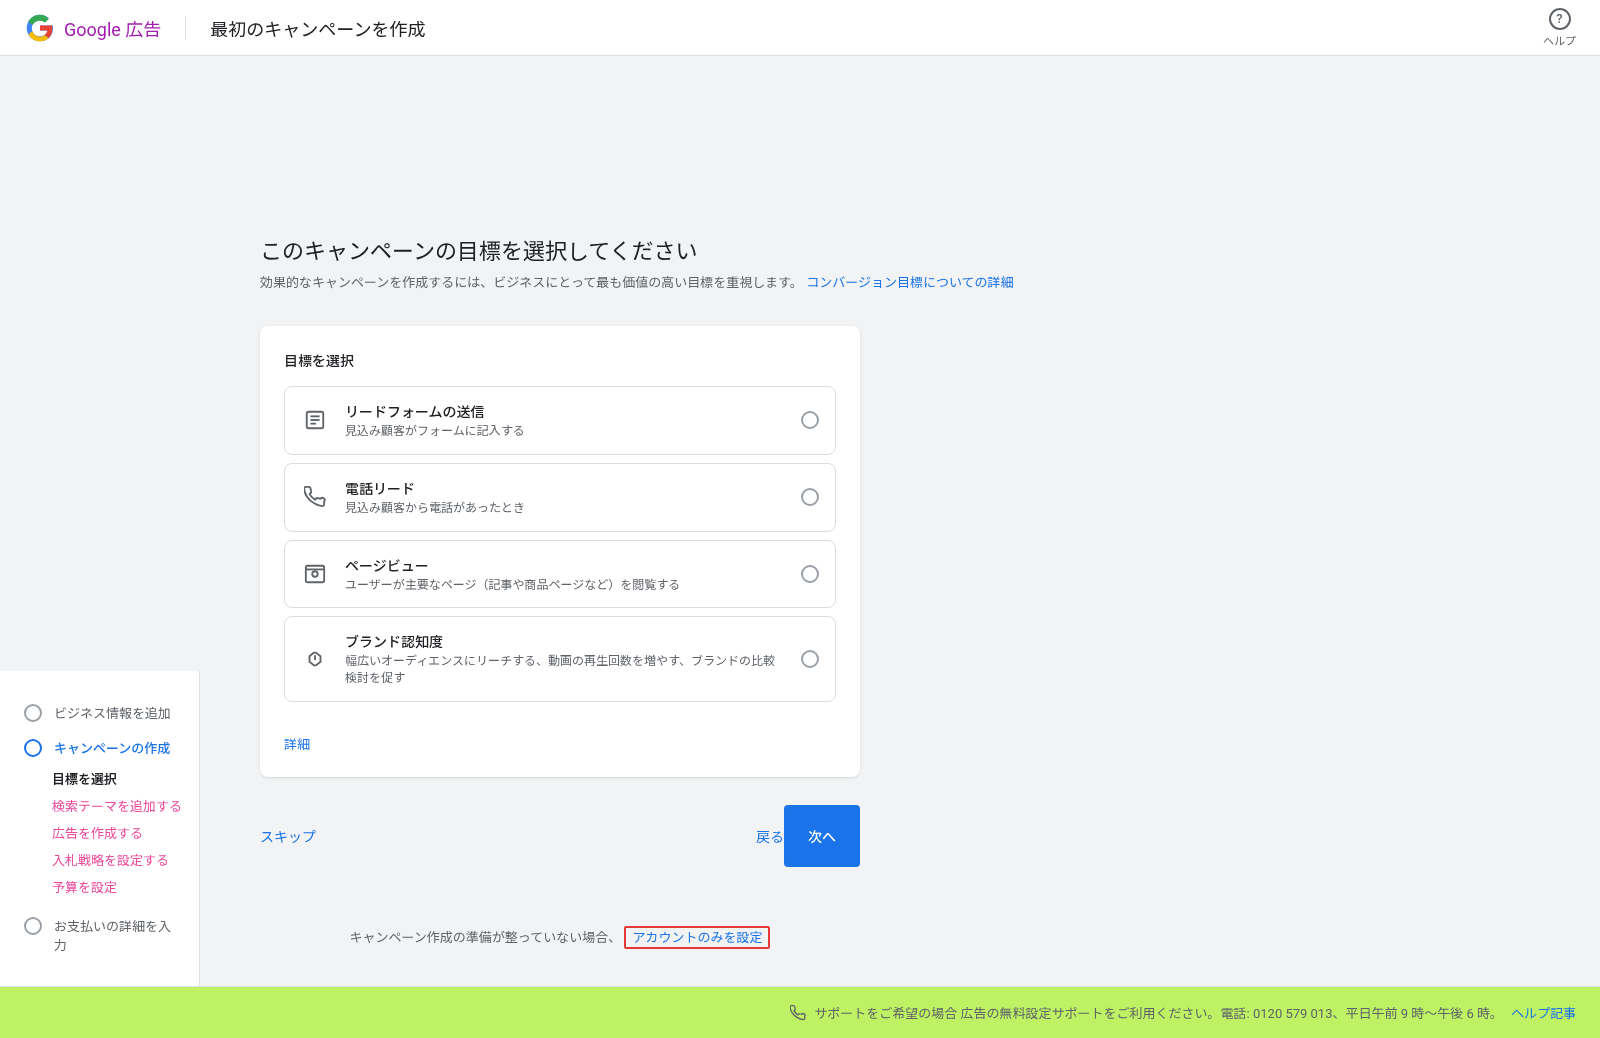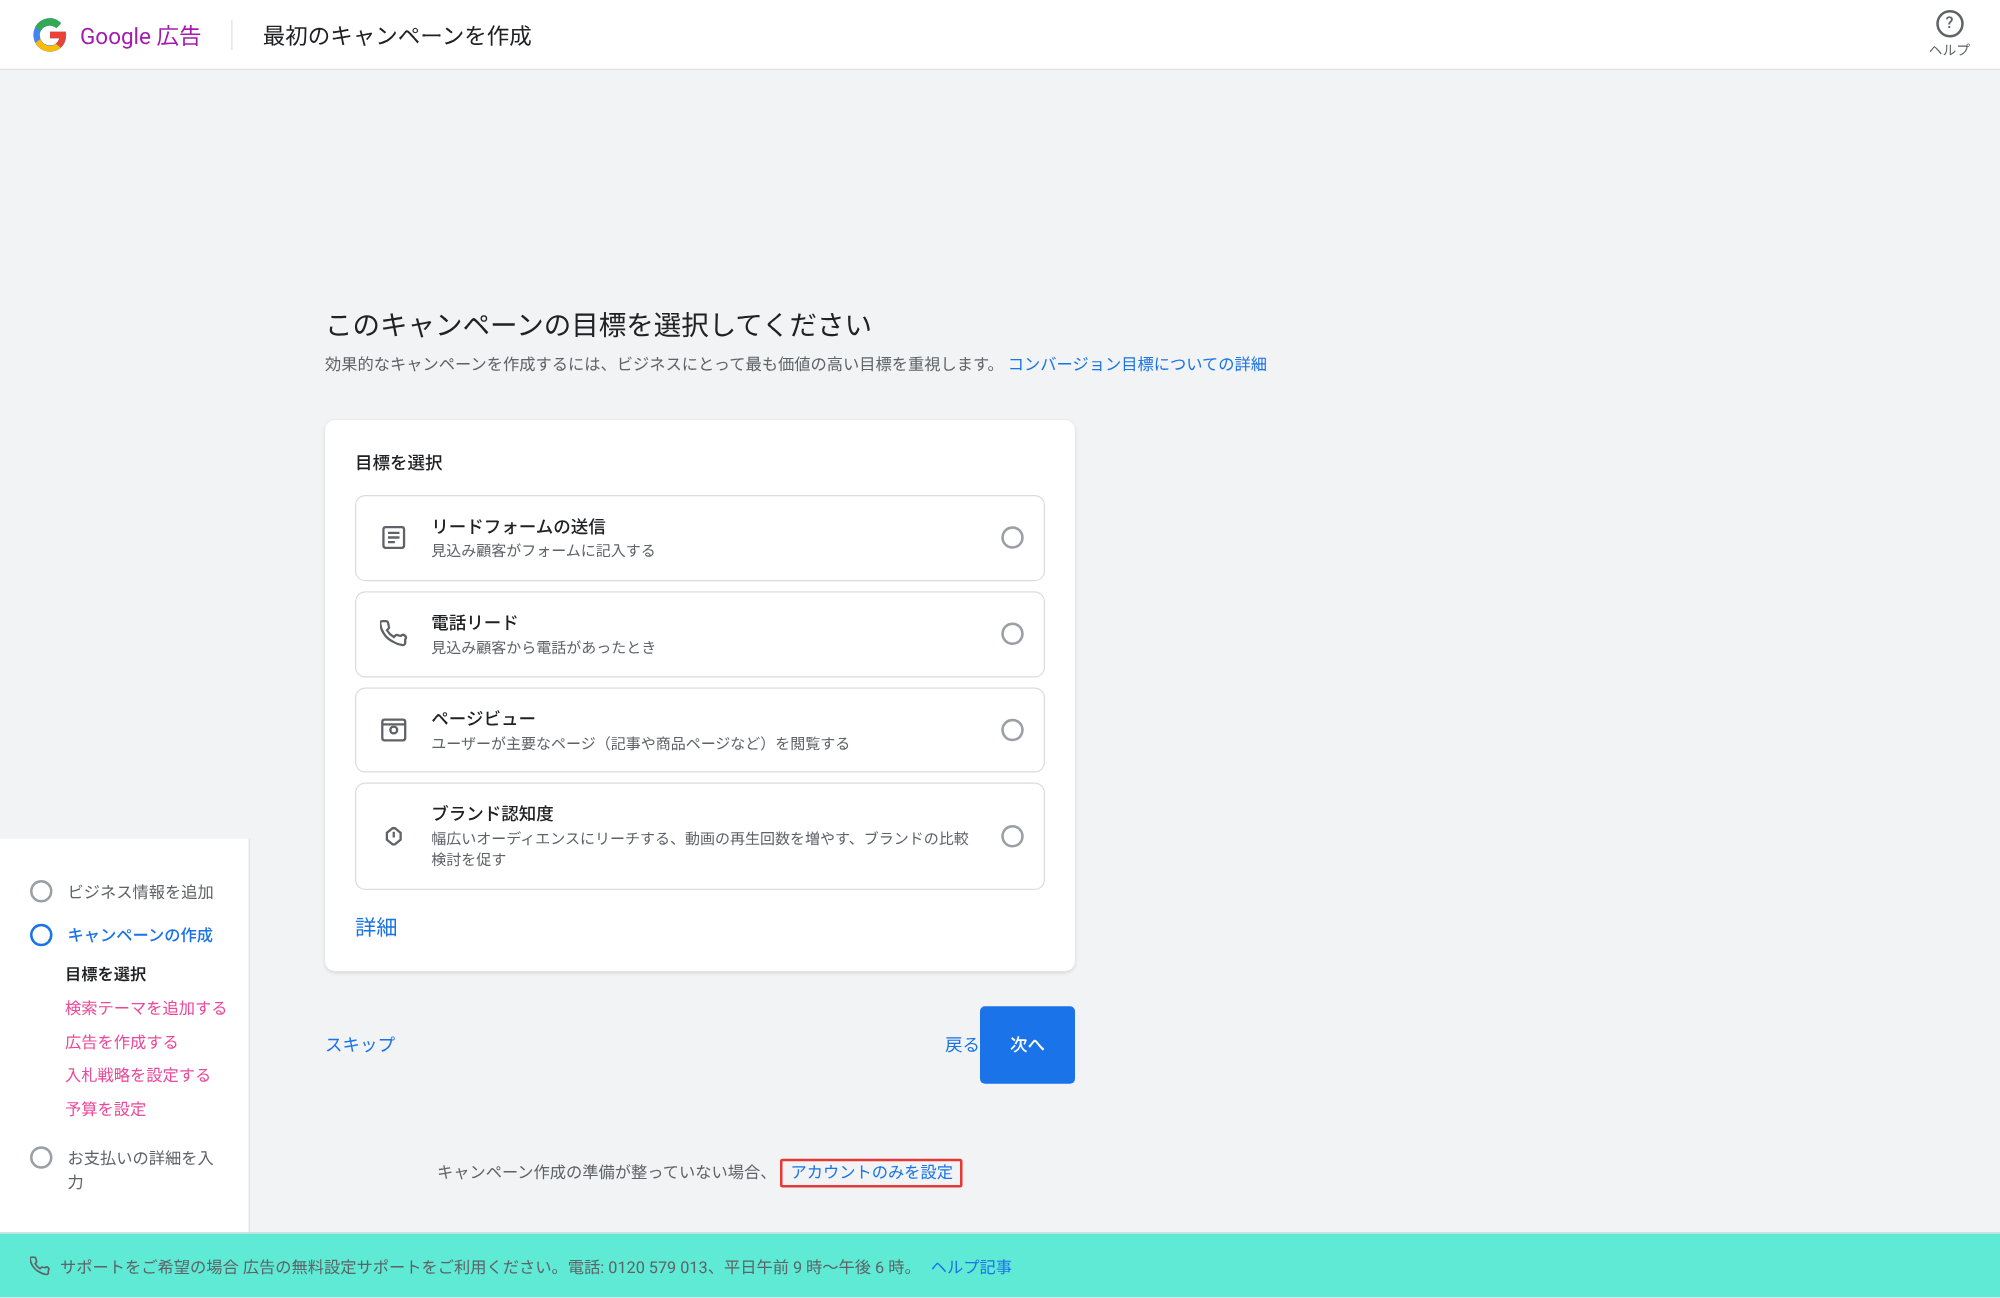--- a/index.html
+++ b/index.html
@@ -196,23 +196,23 @@
     }
     .goal-radio {
       width: 18px;
       height: 18px;
       border-radius: 50%;
       border: 2px solid #9aa0a6;
       flex-shrink: 0;
     }
     .detail-link {
       color: #1a73e8;
-      font-size: 17px;
-      cursor: pointer;
-      margin-top: 8px;
+      font-size: 13px;
+      cursor: pointer;
+      margin-top: 24px;
       display: inline-block;
       text-decoration: none;
     }
     
     .action-row {
       display: flex;
       align-items: center;
       justify-content: space-between;
       max-width: 600px;
       margin-top: 28px;
@@ -260,26 +260,26 @@
     .account-only-link {
       color: #1a73e8;
       text-decoration: none;
       border: 2px solid #e53935;
       padding: 2px 6px;
       border-radius: 2px;
       cursor: pointer;
     }
     
     .footer {
-      background: #5eead4;
+      background: #bef264;
       border-top: 1px solid #e0e0e0;
       padding: 16px 24px;
       display: flex;
       align-items: center;
-      justify-content: flex-start;
+      justify-content: flex-end;
       gap: 8px;
       font-size: 13px;
       color: #5f6368;
     }
     .footer a {
       color: #1a73e8;
       text-decoration: none;
     }
   </style>
 </head>

